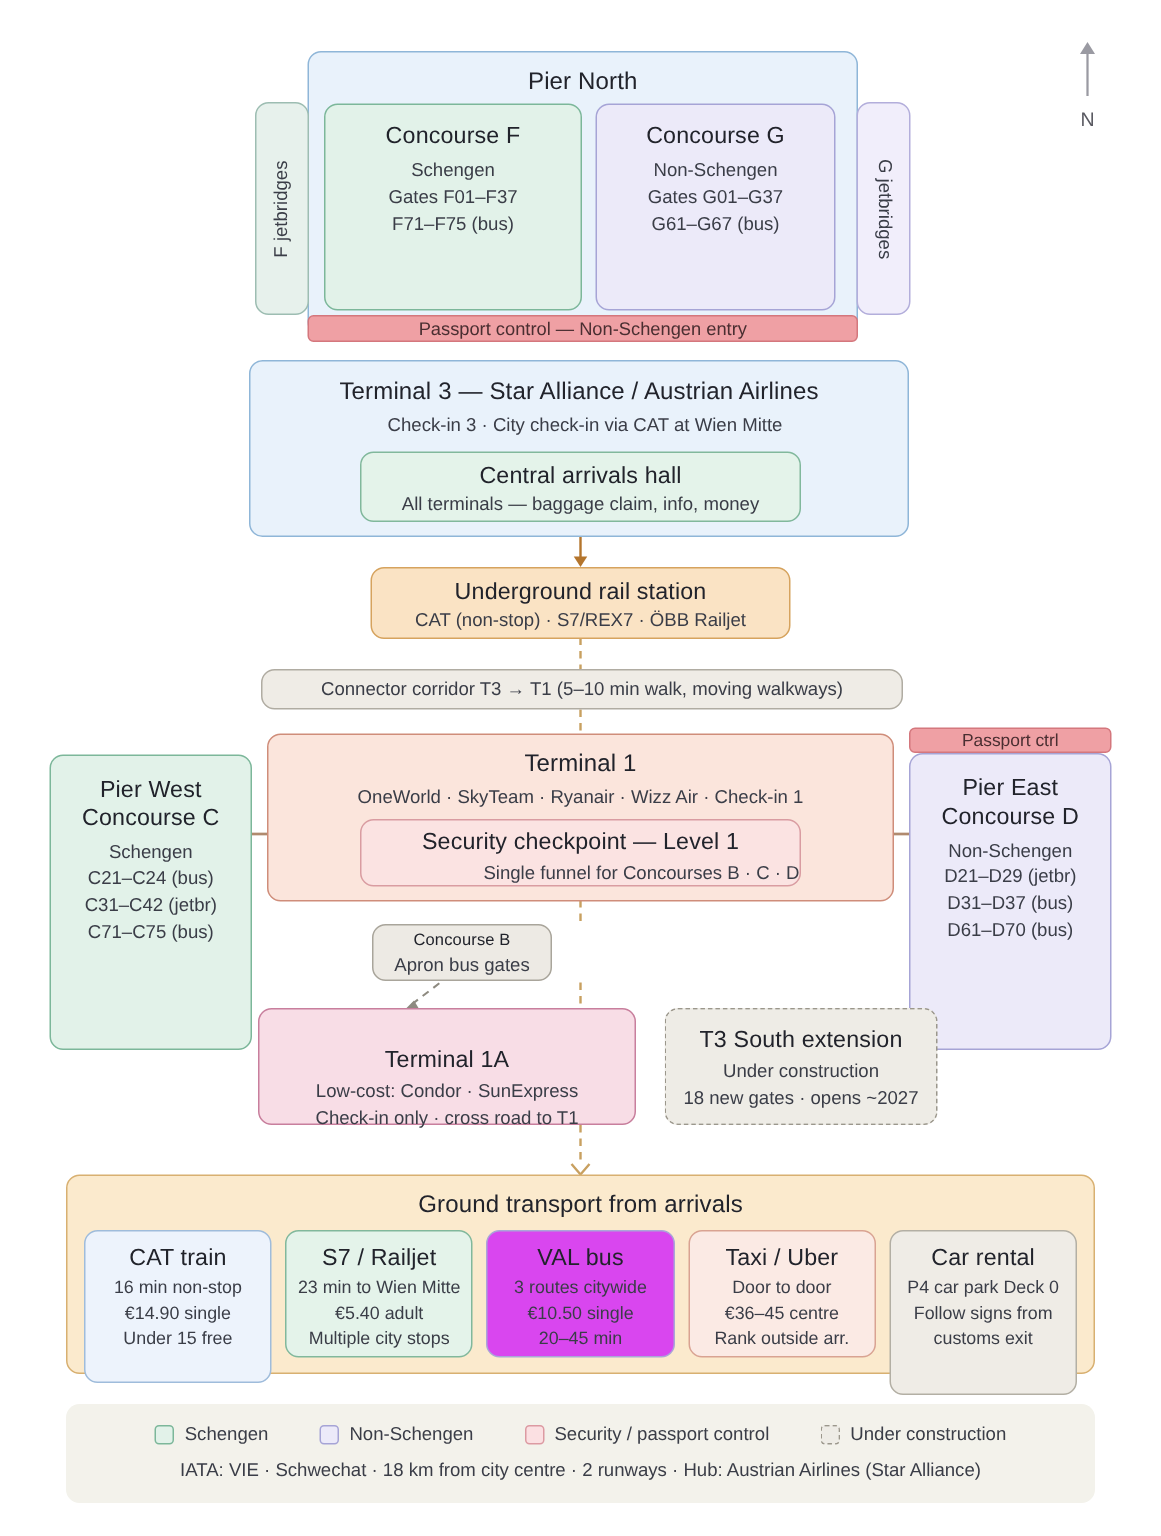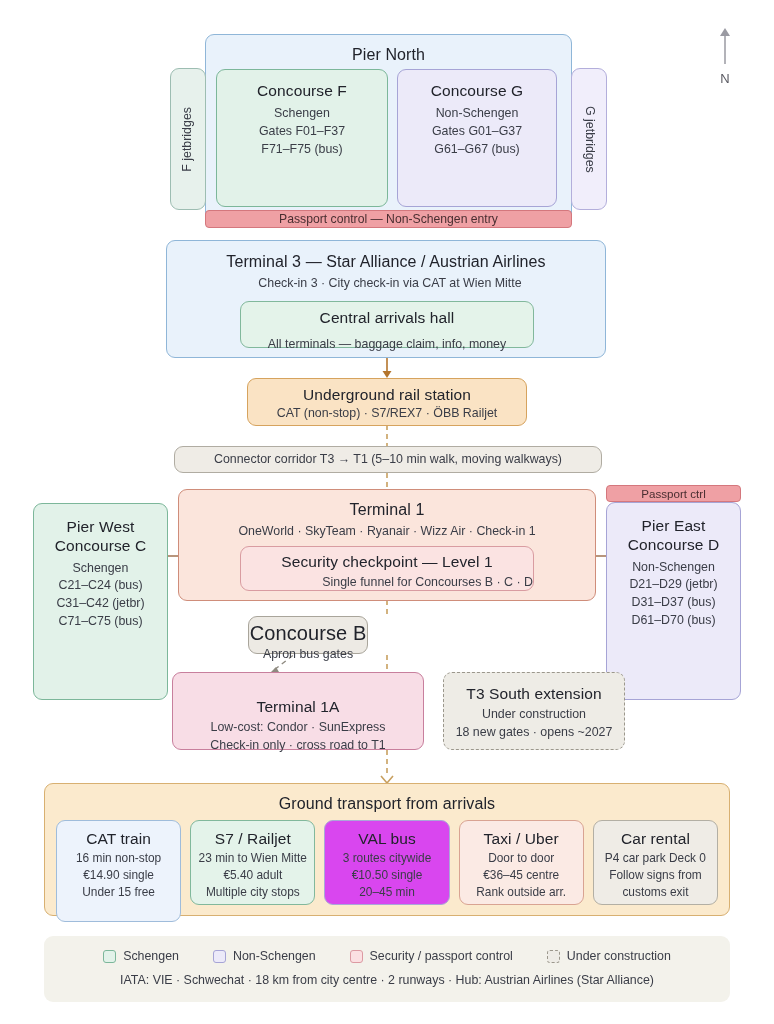--- a/index.html
+++ b/index.html
@@ -121,21 +121,21 @@
     <div class="t-center" style="font-size:12.2px; color:#4a2e31;">Passport control — Non-Schengen entry</div>
   </div>
 
   <div class="box c-blue" style="left:166px; top:240px; width:440px; height:118px; padding-top:11px;">
     <div class="ttl ttl-lg t-center">Terminal 3 — Star Alliance / Austrian Airlines</div>
     <div class="sub t-center" style="margin-top:3px;padding-left:8px;">Check-in 3 · City check-in via CAT at Wien Mitte</div>
   </div>
 
   <div class="box c-ltgrn" style="left:240px; top:301px; width:294px; height:47px; padding-top:6px;">
     <div class="ttl t-center">Central arrivals hall</div>
-    <div class="sub t-center" style="margin-top:9px;">All terminals — baggage claim, info, money</div>
+    <div class="sub t-center" style="margin-top:1px;">All terminals — baggage claim, info, money</div>
   </div>
 
   <div class="box c-orange" style="left:247px; top:378px; width:280px; height:48px; padding-top:6px;">
     <div class="ttl t-center">Underground rail station</div>
     <div class="sub t-center" style="margin-top:1px;">CAT (non-stop) · S7/REX7 · ÖBB Railjet</div>
   </div>
 
   <div class="box c-grey flexcol" style="left:174px; top:446px; width:428px; height:27px; background:#efece6; border-color:#b0aca2;">
     <div class="sub t-center">Connector corridor T3 → T1 (5–10 min walk, moving walkways)</div>
   </div>
@@ -170,21 +170,21 @@
     <div class="ttl t-center">Concourse D</div>
     <div class="sub t-center" style="margin-top:4px;">
       <div>Non-Schengen</div>
       <div>D21–D29 (jetbr)</div>
       <div>D31–D37 (bus)</div>
       <div>D61–D70 (bus)</div>
     </div>
   </div>
 
   <div class="box c-grey" style="left:248px; top:616px; width:120px; height:38px; padding-top:4px; background:#edeae4; border-color:#a9a59b;">
-    <div class="ttl t-center" style="font-size:20px;">Concourse B</div>
+    <div class="ttl t-center" style="font-size:11px;">Concourse B</div>
     <div class="sub t-center">Apron bus gates</div>
   </div>
 
   <div class="box c-pink" style="left:172px; top:672px; width:252px; height:78px; padding-top:24px;">
     <div class="ttl t-center">Terminal 1A</div>
     <div class="sub t-center" style="margin-top:3px;">
       <div>Low-cost: Condor · SunExpress</div>
       <div>Check-in only · cross road to T1</div>
     </div>
   </div>
@@ -232,21 +232,21 @@
 
     <div class="box c-ltpeach" style="position:relative; flex:1; height:85px; padding-top:8px; left:0; top:0;">
       <div class="ttl t-center">Taxi / Uber</div>
       <div class="sub sub-sm t-center" style="margin-top:2px;">
         <div>Door to door</div>
         <div>€36–45 centre</div>
         <div>Rank outside arr.</div>
       </div>
     </div>
 
-    <div class="box c-ltgrey" style="position:relative; flex:1; height:85px; padding-top:8px; left:0; top:0;">
+    <div class="box c-ltgrey" style="position:relative; flex:1; height:110px; padding-top:8px; left:0; top:0;">
       <div class="ttl t-center">Car rental</div>
       <div class="sub sub-sm t-center" style="margin-top:2px;">
         <div>P4 car park Deck 0</div>
         <div>Follow signs from</div>
         <div>customs exit</div>
       </div>
     </div>
   </div>
 
   <div style="position:absolute; left:44px; top:936px; width:686px; height:66px; background:#f3f2eb; border-radius:9px; padding-top:13px;">

